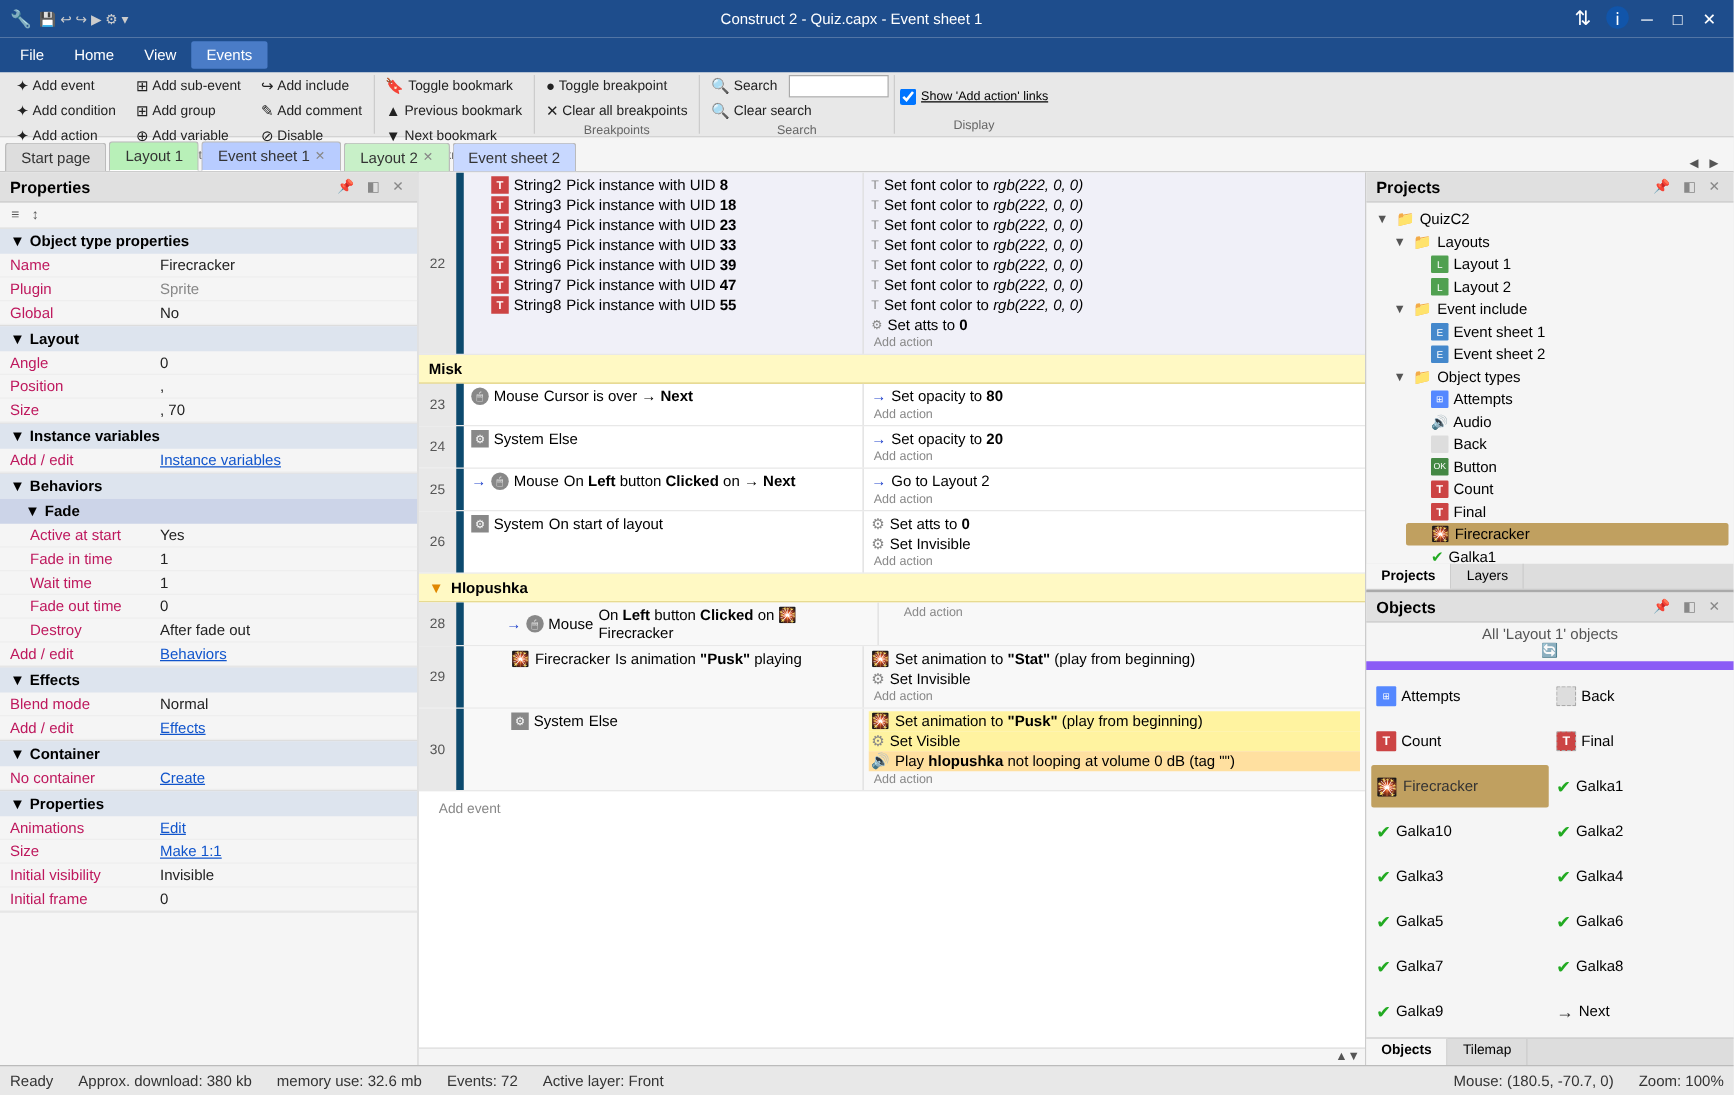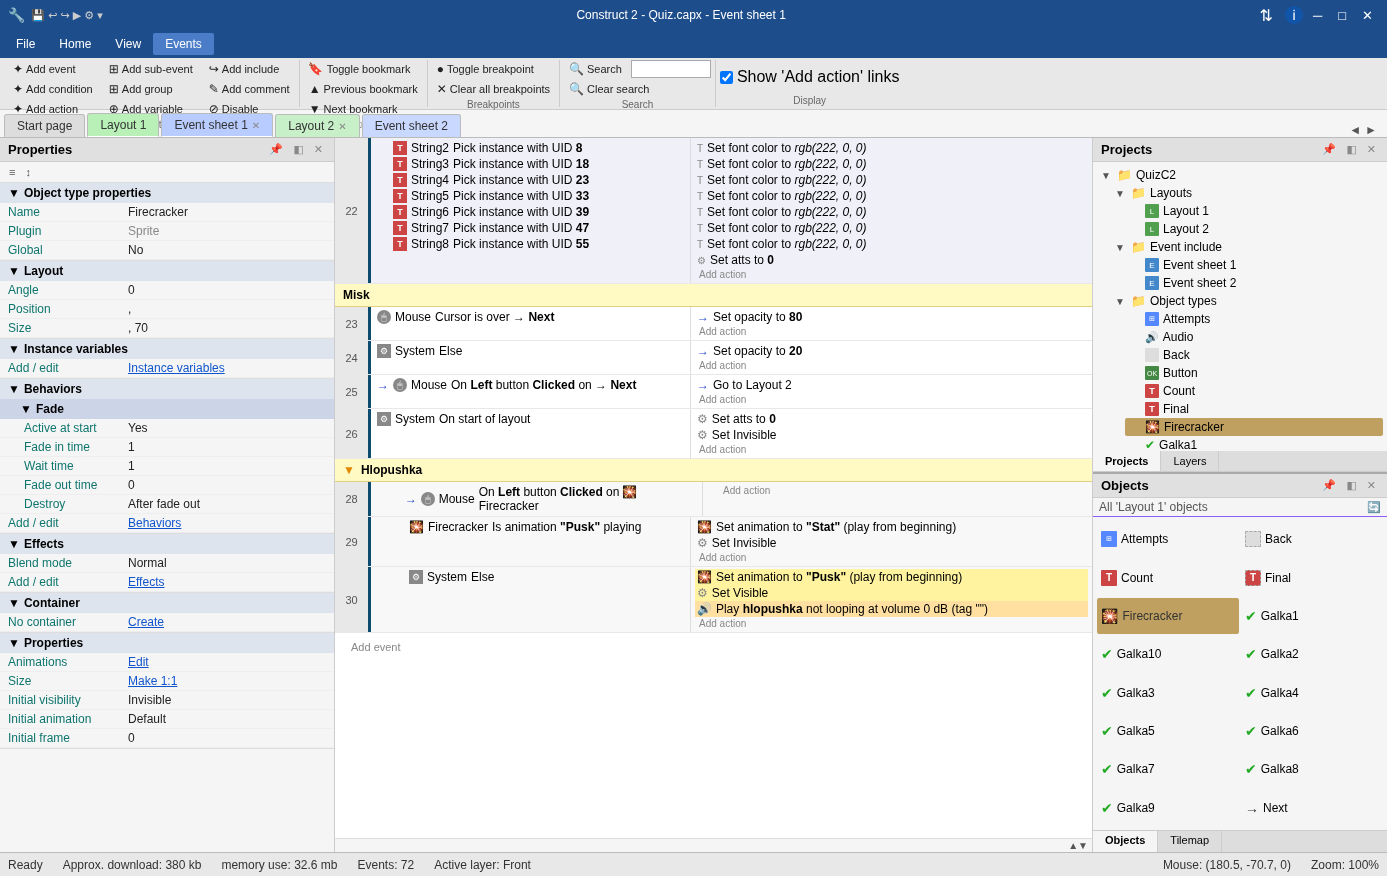--- a/index.html
+++ b/index.html
@@ -137,21 +137,21 @@
       cursor: pointer;
       display: flex;
       align-items: center;
       gap: 4px;
     }
     .prop-row {
       display: flex;
       padding: 2px 8px;
       border-bottom: 1px solid #eee;
     }
-    .prop-name { width: 120px; color: #0f766e; flex-shrink: 0; }
+    .prop-name { width: 120px; color: #be185d; flex-shrink: 0; }
     .prop-value { color: #222; flex: 1; }
     .prop-value.link { color: #1155cc; cursor: pointer; text-decoration: underline; }
     .prop-value.gray { color: #888; }
 
     
     .center-panel {
       flex: 1;
       background: white;
       overflow: hidden;
       display: flex;
@@ -175,21 +175,21 @@
       gap: 6px;
     }
     .event-row {
       display: flex;
       border-bottom: 1px solid #e8e8e8;
       min-height: 24px;
     }
     .event-num {
       width: 36px;
       background: #e8e8e8;
-      border-right: 3px solid #0c4a6e;
+      border-right: 6px solid #0c4a6e;
       display: flex;
       align-items: center;
       justify-content: center;
       font-size: 11px;
       color: #555;
       flex-shrink: 0;
     }
     .event-conditions {
       width: 320px;
       border-right: 1px solid #ddd;
@@ -413,21 +413,21 @@
         <div class="tb-btn"><span>🔍</span>Clear search</div>
       </div>
     </div>
     <div class="toolbar-section-label">Search</div>
   </div>
 
   <div class="toolbar-section" style="border-right:none;">
     <div class="toolbar-section-btns">
       <div style="display:flex; align-items:center; gap:4px;">
         <input type="checkbox" checked="" style="">
-        <label style="font-size:16px;">Show 'Add action' links</label>
+        <label style="font-size:10px;text-decoration:underline;">Show 'Add action' links</label>
       </div>
     </div>
     <div class="toolbar-section-label">Display</div>
   </div>
 </div>
 
 <div class="tabs-bar">
   <div class="tab">
     <span>Start page</span>
   </div>
@@ -589,24 +589,20 @@
         </div>
         <div class="prop-row">
           <span class="prop-name">Size</span>
           <span class="prop-value link">Make 1:1</span>
         </div>
         <div class="prop-row">
           <span class="prop-name">Initial visibility</span>
           <span class="prop-value">Invisible</span>
         </div>
         <div class="prop-row">
-          <span class="prop-name">Initial animation</span>
-          <span class="prop-value">Default</span>
-        </div>
-        <div class="prop-row">
           <span class="prop-name">Initial frame</span>
           <span class="prop-value">0</span>
         </div>
       </div>
     </div>
   </div>
 
   <div class="center-panel">
     <div class="event-sheet-content">
 
@@ -951,21 +947,21 @@
 
     <div class="right-bottom">
       <div class="panel-header">
         <span class="panel-title">Objects</span>
         <div class="panel-controls">
           <button class="pin-btn">📌</button>
           <button class="pin-btn">◧</button>
           <button class="pin-btn">✕</button>
         </div>
       </div>
-      <div style="padding:2px 6px; font-size:10px; color:#555; border-bottom:1px solid #8b5cf6; display:flex; justify-content:space-between; align-items:center;">
+      <div style="padding:2px 6px; font-size:10px; color:#555; border-bottom:7px solid #8b5cf6; display:flex; justify-content:space-between; align-items:center;flex-direction:column;">
         <span>All 'Layout 1' objects</span>
         <button style="background:none; border:none; cursor:pointer; font-size:11px;">🔄</button>
       </div>
       <div class="objects-grid">
         <div class="obj-item">
           <span style="background:#5588ff; color:white; width:16px; height:16px; display:inline-flex; align-items:center; justify-content:center; font-size:7px; border-radius:1px;">⊞</span>
           <span>Attempts</span>
         </div>
         <div class="obj-item">
           <span style="background:#ddd; border:1px dashed #aaa; width:16px; height:16px; display:inline-block; border-radius:1px;"></span>

